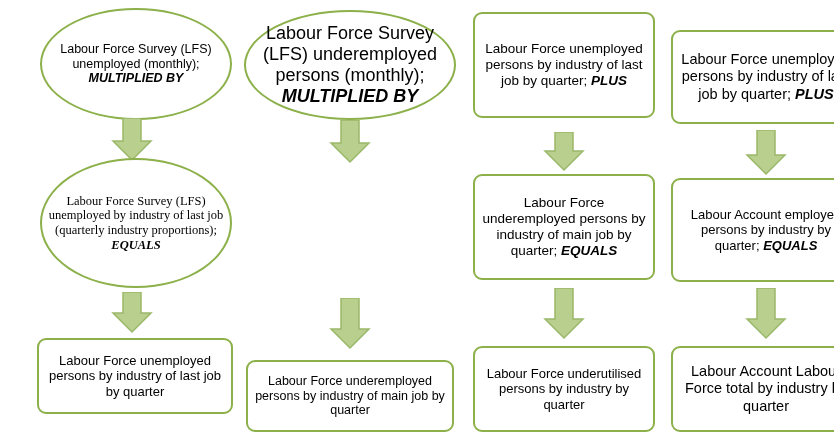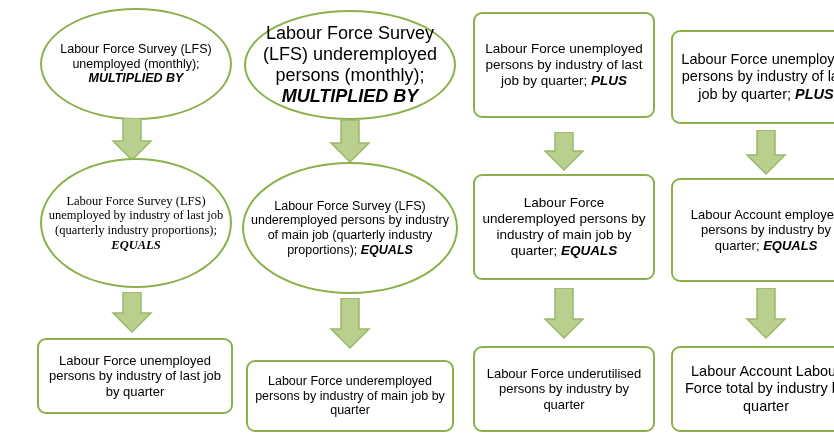--- a/index.html
+++ b/index.html
@@ -90,23 +90,20 @@
   <div class="node ellipse" style="left:212px; top:10px; width:212px; height:110px; font-size:18px;">
     <span class="txt"><span>Labour Force Survey (LFS) underemployed persons (monthly); </span><span class="emph">MULTIPLIED BY</span></span>
   </div>
 
   <div class="arrow" style="left:296px; top:120px;">
     <svg width="44" height="44" viewBox="0 0 44 44">
       <polygon points="13,0 31,0 31,23 41,23 22,42 3,23 13,23" fill="#b9cf8e" stroke="#9ab86a" stroke-width="1.5"></polygon>
     </svg>
   </div>
 
-  <div class="node ellipse" style="left:210px; top:162px; width:216px; height:132px; font-size:12.5px;">
-    <span class="txt"><span>Labour Force Survey (LFS) underemployed persons by industry of main job (quarterly industry proportions); </span><span class="emph">EQUALS</span></span>
-  </div>
 
   <div class="arrow" style="left:296px; top:298px;">
     <svg width="44" height="52" viewBox="0 0 44 52">
       <polygon points="13,0 31,0 31,31 41,31 22,50 3,31 13,31" fill="#b9cf8e" stroke="#9ab86a" stroke-width="1.5"></polygon>
     </svg>
   </div>
 
   <div class="node rounded" style="left:214px; top:360px; width:208px; height:72px; font-size:12.5px;">
     <span class="txt"><span>Labour Force underemployed persons by industry of main job by quarter</span><span class="emph"></span></span>
   </div>

